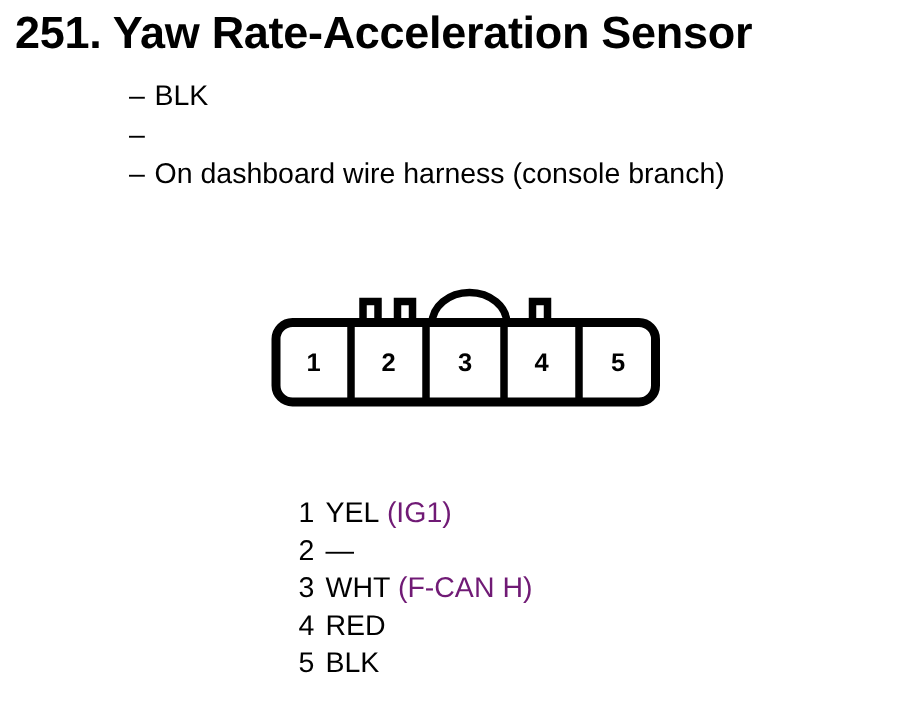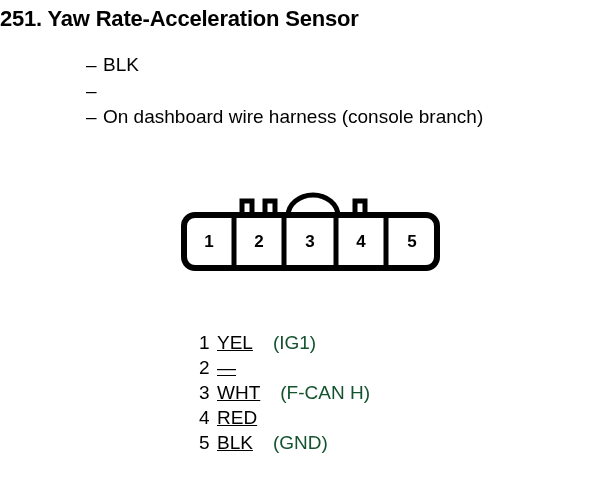--- a/index.html
+++ b/index.html
@@ -12,23 +12,23 @@
     height: 478px;
     position: relative;
     font-family: "Liberation Sans", sans-serif;
     color: #000000;
     overflow: hidden;
   }
 
   
   #title {
     position: absolute;
-    left: 0;
+    left: 10px;
     top: 6px;
-    font-size: 22px;
+    font-size: 30px;
     font-weight: bold;
     letter-spacing: -0.2px;
     white-space: nowrap;
   }
 
   
   #bullets {
     position: absolute;
     left: 86px;
     top: 52px;
@@ -77,25 +77,24 @@
     display: flex;
     align-items: baseline;
     white-space: nowrap;
     height: 25px;
   }
   .pin-num {
     width: 18px;
     flex: 0 0 18px;
   }
   .pin-color {
-    margin-right: 20px;
-    text-decoration: underline;
+    margin-right: 5px;
   }
   .pin-signal {
-    color: #14532d;
+    color: #701a75;
   }
   .pin-empty {
     letter-spacing: 0;
   }
 </style>
 </head>
 <body>
 
 <div id="title">251. Yaw Rate-Acceleration Sensor</div>
 
@@ -160,16 +159,15 @@
   </div>
 
   <div class="pin-row">
     <span class="pin-num">4</span>
     <span class="pin-color">RED</span>
   </div>
 
   <div class="pin-row">
     <span class="pin-num">5</span>
     <span class="pin-color">BLK</span>
-    <span class="pin-signal">(GND)</span>
   </div>
 
 </div>
 
 </body></html>

